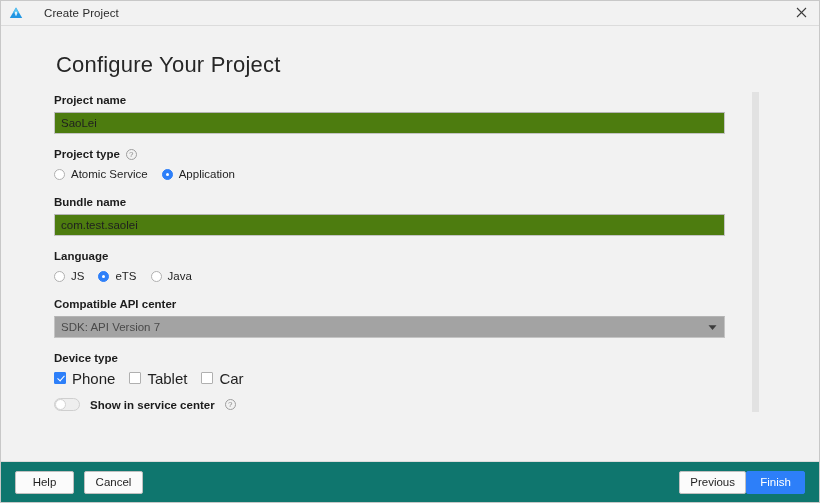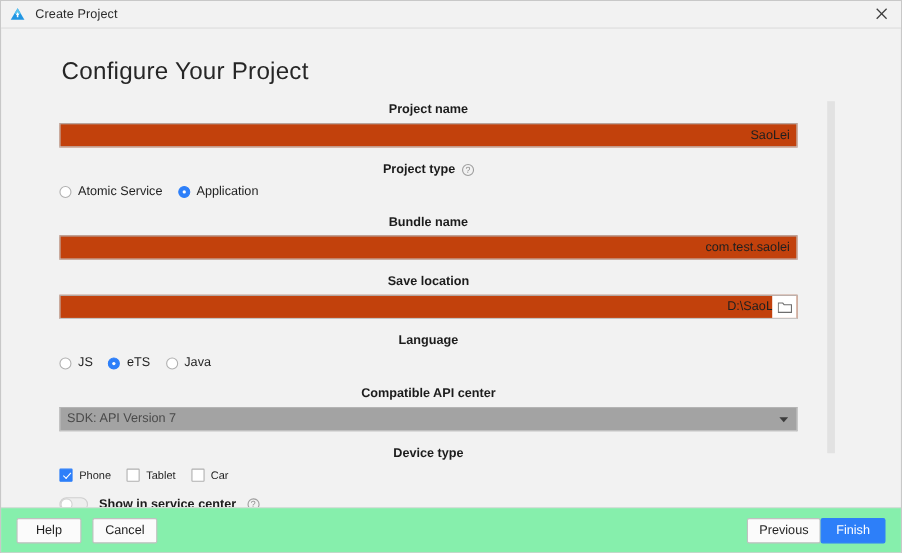--- a/index.html
+++ b/index.html
@@ -38,21 +38,21 @@
     position: relative;
   }
   .app-logo {
     width: 16px;
     height: 16px;
     position: relative;
     flex: 0 0 auto;
   }
   .app-logo svg { display: block; }
   .titlebar-text {
-    margin-left: 8px;
+    margin-left: 20px;
     font-size: 11.5px;
     color: #2b2b2b;
     letter-spacing: .1px;
   }
   .title-close {
     position: absolute;
     right: 0;
     top: 0;
     width: 36px;
     height: 23px;
@@ -92,38 +92,36 @@
   }
 
   .field-label {
     font-size: 11.5px;
     font-weight: bold;
     color: #1c1c1c;
     margin: 0 0 6px 0;
     display: flex;
     align-items: center;
     gap: 6px;
-    justify-content: center;
   }
   .group { margin-bottom: 14px; }
 
   .text-input {
     box-sizing: border-box;
     width: 100%;
     height: 22px;
-    background: #c2410c;
+    background: #4d7c0f;
     border: 1px solid #c4c4c4;
     border-top-color: #b4b4b4;
     font-family: "Liberation Sans", sans-serif;
     font-size: 11.5px;
     color: #1f1f1f;
     padding: 0 6px;
     outline: none;
     display: block;
-    text-align: right;
   }
   .input-wrap { position: relative; }
   .input-icon-btn {
     position: absolute;
     right: 1px;
     top: 1px;
     width: 22px;
     height: 20px;
     display: flex;
     align-items: center;
@@ -207,21 +205,21 @@
     left: 3.5px;
     top: 1px;
     width: 3px;
     height: 6px;
     border: solid #fff;
     border-width: 0 1.6px 1.6px 0;
     transform: rotate(42deg);
   }
   .check-label {
     margin-left: 6px;
-    font-size: 10px;
+    font-size: 15px;
     color: #1f1f1f;
   }
 
   
   .select-wrap {
     position: relative;
     width: 100%;
     height: 22px;
     background: #a3a3a3;
     border: 1px solid #c4c4c4;
@@ -318,21 +316,21 @@
     background: #e2e2e2;
     border-radius: 0px;
     cursor: pointer;
   }
 
   
   .footer {
     height: 41px;
     min-height: 41px;
     border-top: 1px solid #dcdcdc;
-    background: #86efac;
+    background: #0f766e;
     display: flex;
     align-items: center;
     padding: 0 14px;
     box-sizing: border-box;
   }
   .footer-left { display: flex; gap: 10px; }
   .footer-right { margin-left: auto; display: flex; }
   .btn {
     min-width: 59px;
     height: 23px;
@@ -405,33 +403,20 @@
           </div>
         </div>
 
         <div class="group">
           <div class="field-label">
             <span>Bundle name</span>
           </div>
           <input class="text-input" type="text" value="com.test.saolei" style="">
         </div>
 
-        <div class="group">
-          <div class="field-label">
-            <span>Save location</span>
-          </div>
-          <div class="input-wrap">
-            <input class="text-input" type="text" value="D:\SaoLei2" style="">
-            <span class="input-icon-btn">
-              <svg width="13" height="11" viewBox="0 0 13 11">
-                <path d="M0.5 1.5 H4.6 L5.8 3 H12.5 V10 H0.5 Z" fill="none" stroke="#6e6e6e" stroke-width="1"></path>
-              </svg>
-            </span>
-          </div>
-        </div>
 
         <div class="group">
           <div class="field-label">
             <span>Language</span>
           </div>
           <div class="radio-row">
             <label class="radio-item">
               <span class="radio"></span>
               <span class="radio-label">JS</span>
             </label>

